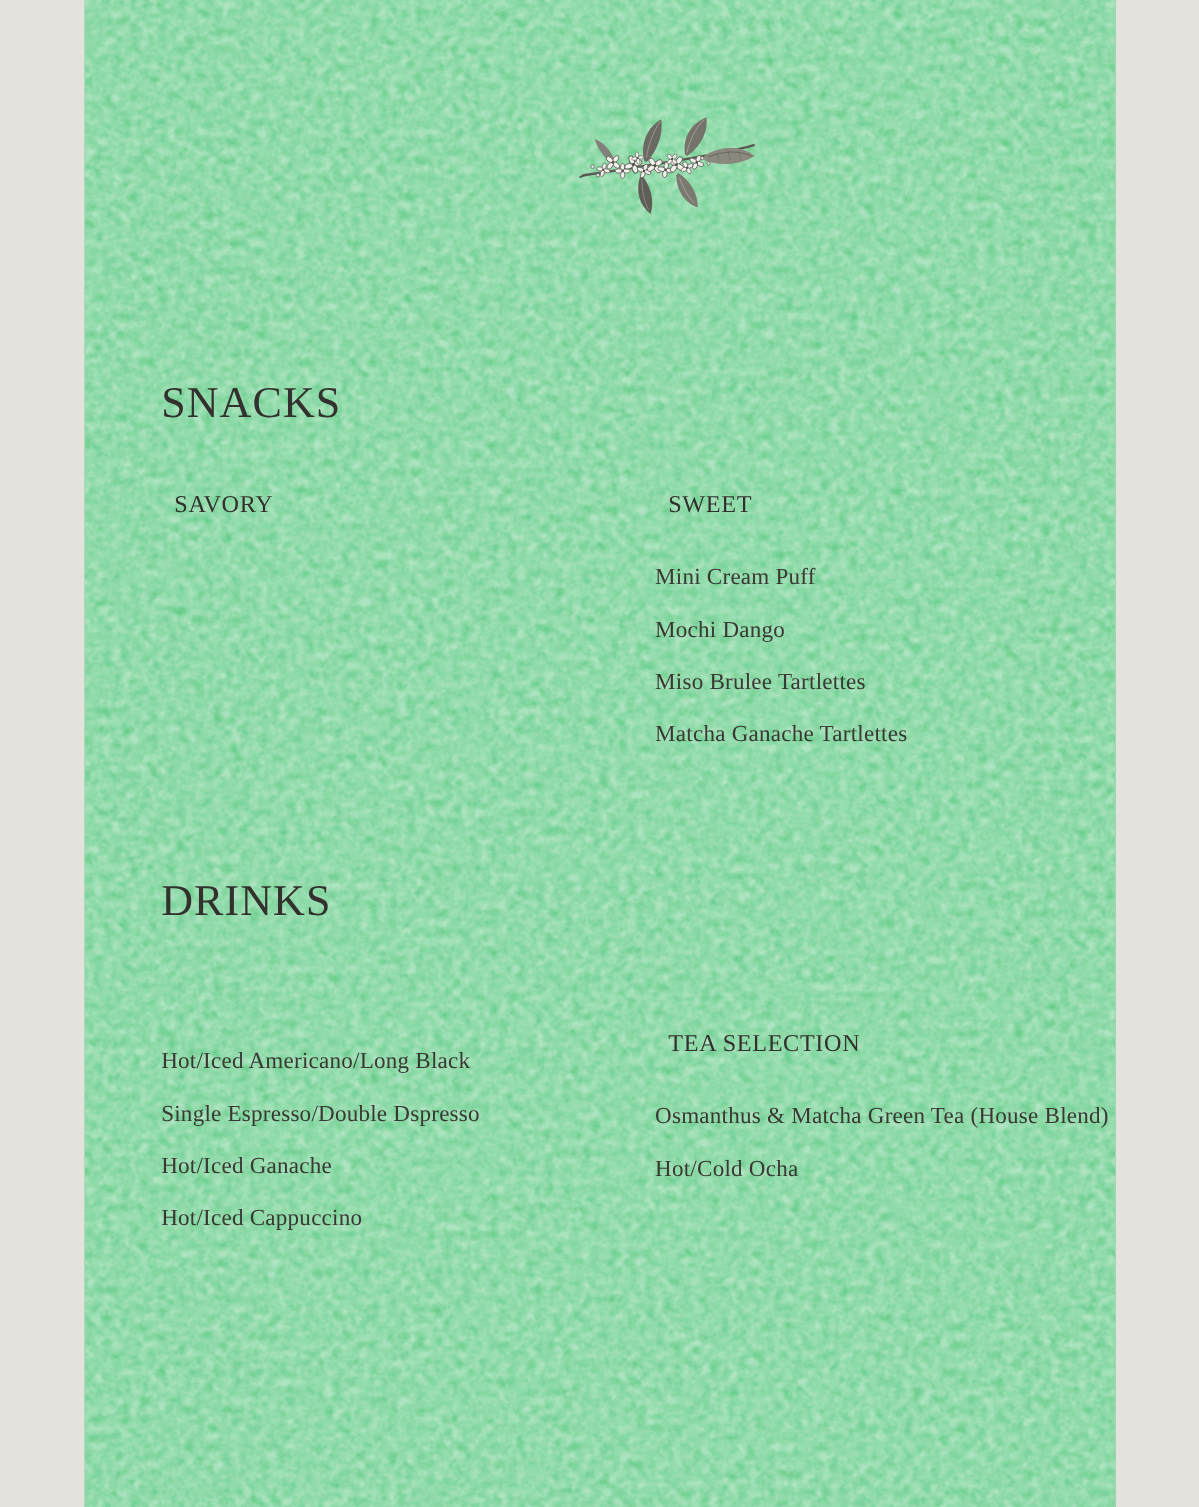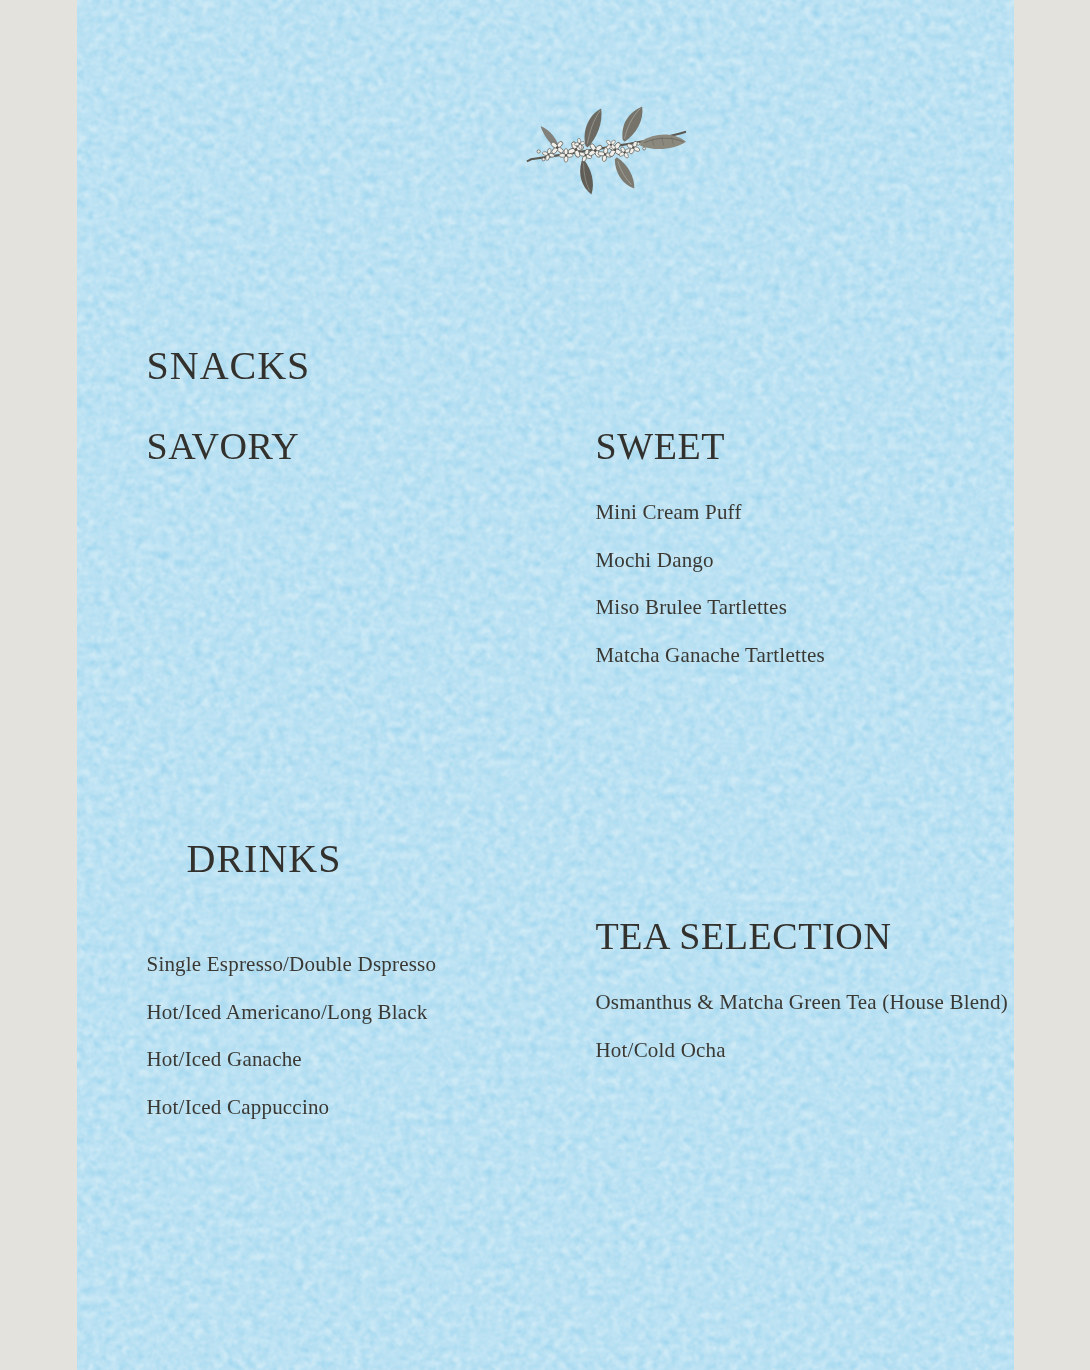--- a/index.html
+++ b/index.html
@@ -5,21 +5,21 @@
   html, body {
     margin: 0;
     padding: 0;
     background: #e4e2dd;
   }
   .page {
     position: relative;
     width: 937px;
     height: 1370px;
     margin: 0 auto;
-    background: #7dd3fc;
+    background: #22c55e;
     overflow: hidden;
     font-family: "Liberation Serif", serif;
     color: #34322e;
   }
   .texture {
     position: absolute;
     inset: 0;
     width: 100%;
     height: 100%;
     pointer-events: none;
@@ -37,37 +37,37 @@
     position: absolute;
     left: 70px;
     margin: 0;
     font-size: 40px;
     font-weight: 400;
     letter-spacing: 1px;
     line-height: 46px;
     color: #33312d;
   }
   #snacks-title { top: 343px; }
-  #drinks-title { top: 836px; margin-left: 40px; }
+  #drinks-title { top: 796px; }
 
   .columns {
     position: absolute;
     left: 70px;
     right: 60px;
   }
   #snacks-columns { top: 427px; }
   #drinks-columns { top: 917px; }
 
   .col { position: absolute; top: 0; }
   .col-left  { left: 0;    width: 450px; }
   .col-right { left: 449px; width: 506px; }
 
   .column-heading {
-    margin: 0;
-    font-size: 38px;
+    margin: 12px;
+    font-size: 22px;
     font-weight: 400;
     letter-spacing: 0.6px;
     line-height: 38px;
     color: #33312d;
   }
   .item-list {
     list-style: none;
     margin: 24px 0 0 0;
     padding: 0;
   }
@@ -164,22 +164,22 @@
         <li>Matcha Ganache Tartlettes</li>
       </ul>
     </div>
   </div>
 
   <h1 class="section-title" id="drinks-title">DRINKS</h1>
 
   <div class="columns" id="drinks-columns">
     <div class="col col-left">
       <ul class="item-list">
+        <li>Hot/Iced Americano/Long Black</li>
         <li>Single Espresso/Double Dspresso</li>
-        <li>Hot/Iced Americano/Long Black</li>
         <li>Hot/Iced Ganache</li>
         <li>Hot/Iced Cappuccino</li>
       </ul>
     </div>
     <div class="col col-right">
       <h2 class="column-heading">TEA SELECTION</h2>
       <ul class="item-list">
         <li>Osmanthus &amp; Matcha Green Tea (House Blend)</li>
         <li>Hot/Cold Ocha</li>
       </ul>

